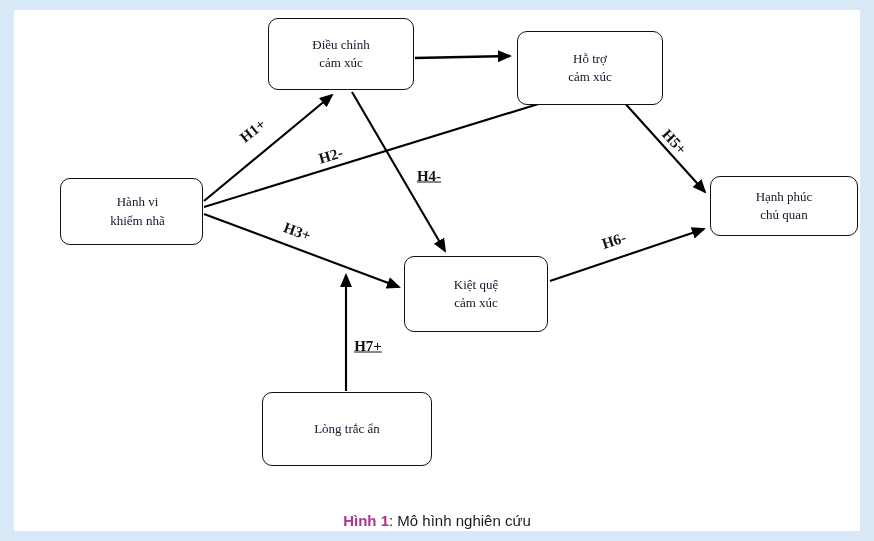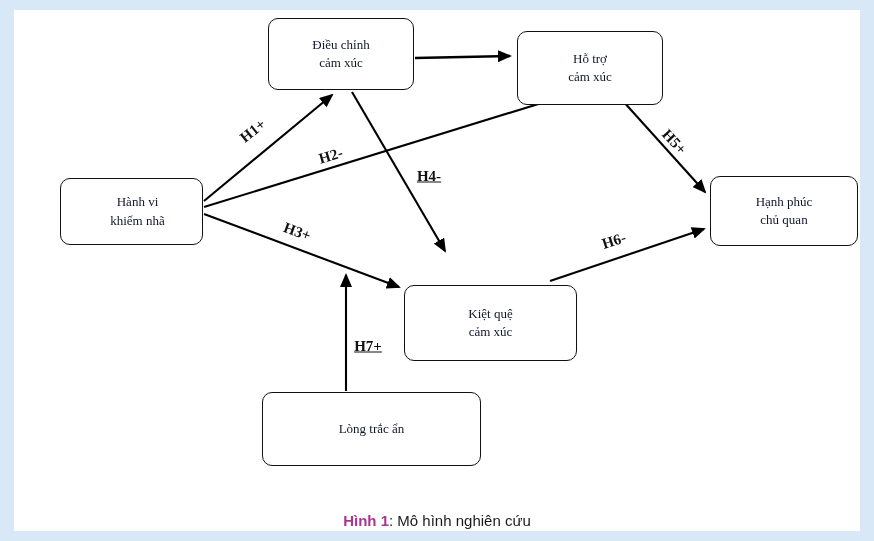--- a/index.html
+++ b/index.html
@@ -91,31 +91,31 @@
   <div class="node" style="left:517px; top:14px; width:146px; height:74px;margin-top:17px;">
     <span>Hỗ trợ
 cảm xúc</span>
   </div>
 
   <div class="node" style="left:60px; top:178px; width:143px; height:67px;padding-left:12px;">
     <span>Hành vi
 khiếm nhã</span>
   </div>
 
-  <div class="node" style="left:710px; top:176px; width:148px; height:70px;">
+  <div class="node" style="left:710px; top:176px; width:148px; height:60px;">
     <span>Hạnh phúc
 chủ quan</span>
   </div>
 
-  <div class="node" style="left:404px; top:256px; width:173px; height:76px;margin-top:29px;">
+  <div class="node" style="left:404px; top:256px; width:144px; height:76px;">
     <span>Kiệt quệ
 cảm xúc</span>
   </div>
 
-  <div class="node" style="left:262px; top:392px; width:219px; height:74px;">
+  <div class="node" style="left:262px; top:392px; width:170px; height:74px;">
     <span>Lòng trắc ẩn</span>
   </div>
 
   <span class="edge-label" style="left:253px; top:131px; transform:translate(-50%,-50%) rotate(-39deg);">H1+</span>
 
   <span class="edge-label" style="left:331px; top:156px; transform:translate(-50%,-50%) rotate(-16deg);">H2-</span>
 
   <span class="edge-label" style="left:297px; top:232px; transform:translate(-50%,-50%) rotate(20deg);">H3+</span>
 
   <span class="edge-label" style="left:429px; top:176px; transform:translate(-50%,-50%);text-decoration:underline;">H4-</span>

